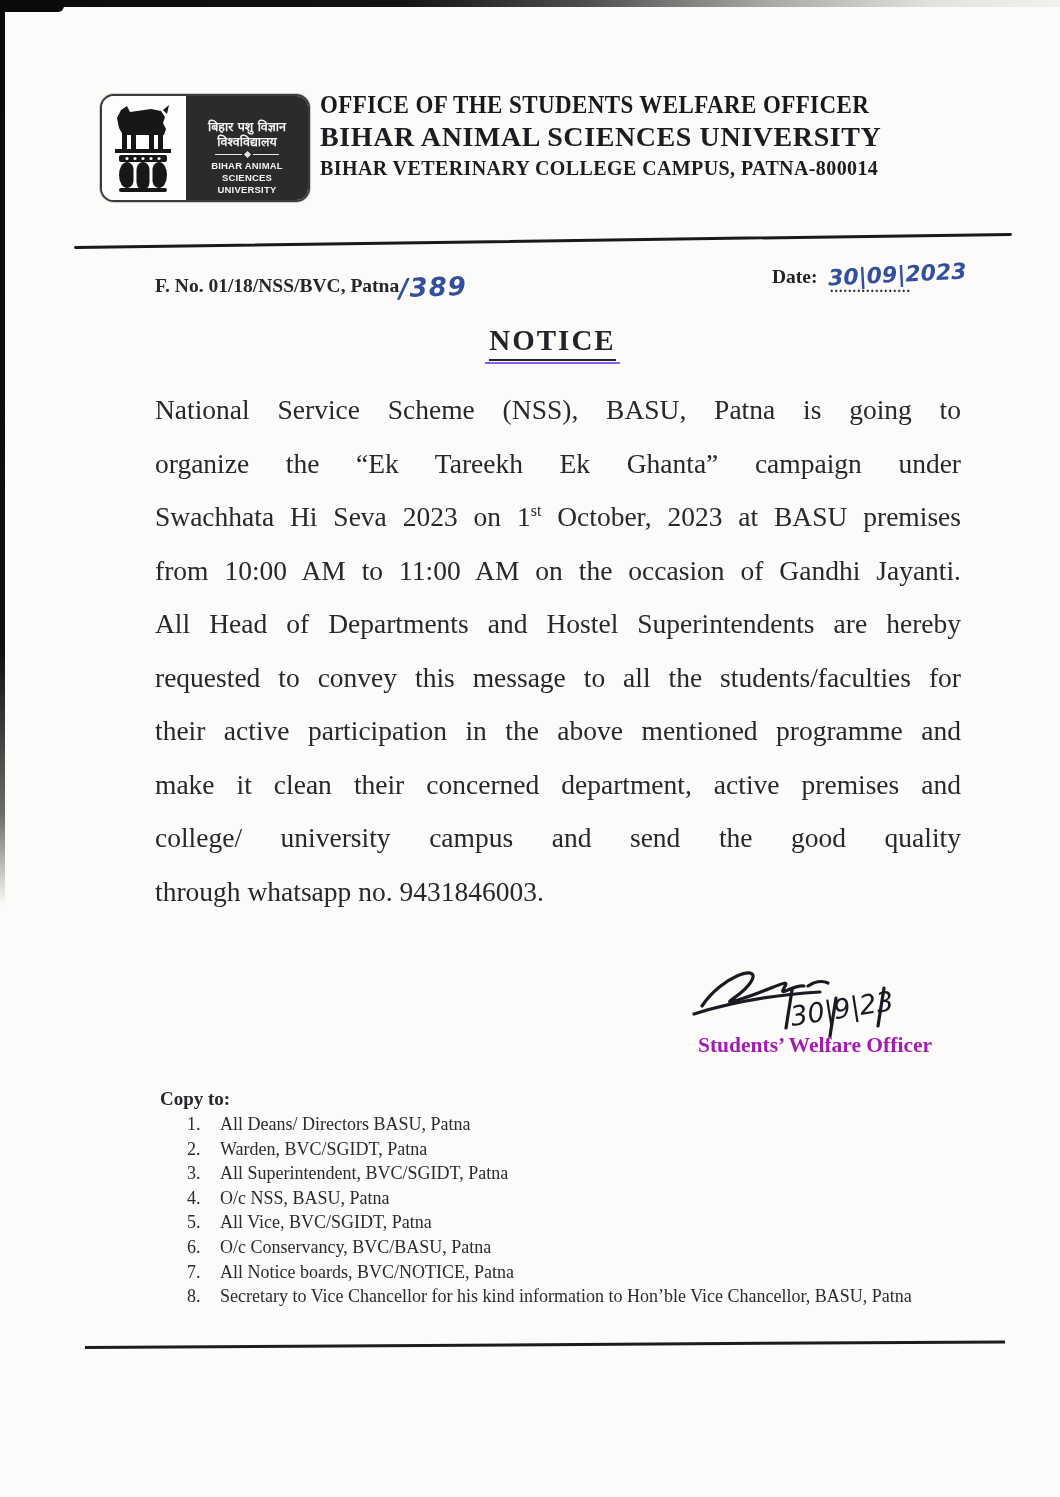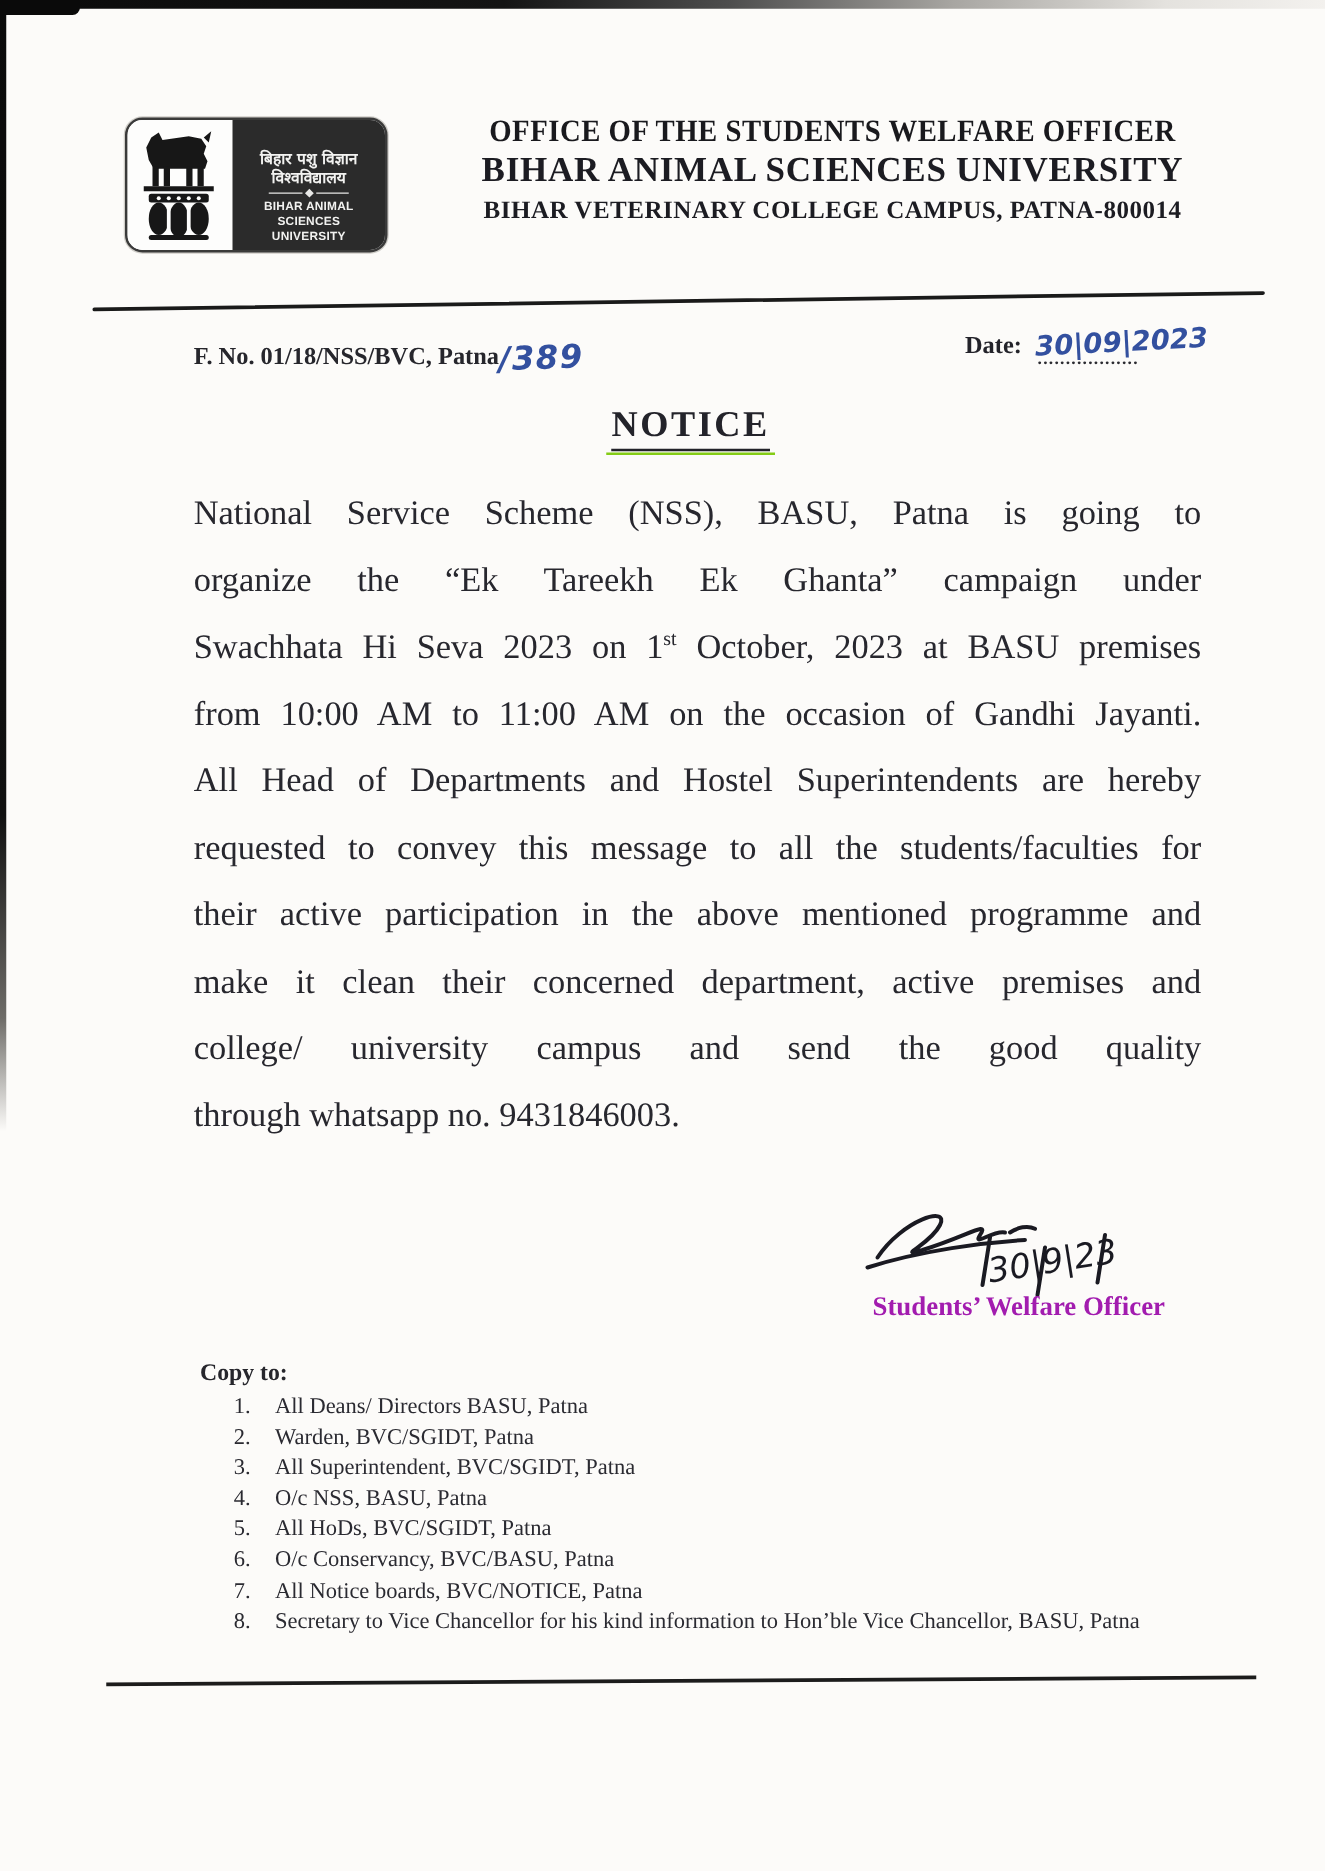--- a/index.html
+++ b/index.html
@@ -25,41 +25,41 @@
     box-shadow:0 0 0 1px #cfcdc8;}
   .logo-left{width:42%;background:#fdfdfc;display:flex;align-items:center;justify-content:center;}
   .logo-right{width:58%;background:#2b2b2b;color:#f2f2f0;display:flex;flex-direction:column;
     align-items:center;justify-content:flex-end;text-align:center;padding:4px 3px;}
   .logo-hindi{font-family:"DejaVu Sans",sans-serif;font-size:12.5px;line-height:15px;font-weight:bold;}
   .logo-sep{width:64px;height:5px;margin:3px 0;display:flex;align-items:center;justify-content:center;}
   .logo-sep .bar{height:1px;background:#e8e8e6;flex:1;}
   .logo-sep .dot{width:5px;height:5px;background:#e8e8e6;transform:rotate(45deg);margin:0 3px;}
   .logo-eng{font-family:"Liberation Sans","DejaVu Sans",sans-serif;font-size:9.5px;line-height:12px;font-weight:bold;letter-spacing:.2px;}
 
-  .head-block{position:absolute;left:320px;top:92px;width:692px;text-align:center;}
+  .head-block{position:absolute;left:320px;top:92px;width:692px;text-align:left;}
   .head-office{font-size:23px;font-weight:bold;letter-spacing:.4px;color:#19191d;
     transform:scaleY(1.08);}
   .head-univ{font-size:28px;font-weight:600;letter-spacing:.6px;margin-top:3px;color:#1c1c22;}
   .head-campus{font-size:20px;font-weight:bold;letter-spacing:.4px;margin-top:4px;color:#1c1c22;}
 
   .head-rule{position:absolute;left:74px;top:246px;width:938px;height:3px;background:#1a1a1a;
     transform:rotate(-0.8deg);transform-origin:left center;border-radius:2px;}
 
   
   .fno{position:absolute;left:155px;top:272px;font-size:19.5px;font-weight:bold;color:#26262c;}
   .hand{color:#33509f;font-family:"DejaVu Sans",sans-serif;font-style:italic;}
   .fno .hand{font-size:26px;letter-spacing:1px;vertical-align:-4px;display:inline-block;transform:rotate(-2deg);}
   .date-wrap{position:absolute;left:772px;top:266px;font-size:19.5px;font-weight:bold;white-space:nowrap;}
   .date-dots{position:absolute;left:58px;top:14px;font-size:14px;letter-spacing:1px;font-weight:bold;color:#2a2a30;}
   .date-hand{position:absolute;left:56px;top:-4px;font-size:22px;font-weight:bold;display:inline-block;transform:rotate(-3deg);white-space:nowrap;}
 
   
   .notice-title-row{position:absolute;left:100px;top:324px;width:905px;text-align:center;}
   .notice-title{display:inline-block;font-size:29px;font-weight:bold;letter-spacing:2px;
-    border-bottom:2px solid #84cc16;padding:0 4px 1px 4px;}
+    border-bottom:2px solid #8b5cf6;padding:0 4px 1px 4px;}
   .notice-title-inner{display:inline-block;border-bottom:2px solid #23232a;padding-bottom:2px;}
 
   
   .body-par{position:absolute;left:155px;top:383px;width:806px;font-size:27.5px;color:#27272e;}
   .bline{line-height:53.5px;text-align:justify;text-align-last:justify;white-space:normal;}
   .bline-last{line-height:53.5px;text-align:left;}
   .sup{vertical-align:super;font-size:.58em;line-height:0;}
 
   
   .sig-svg{position:absolute;left:688px;top:962px;}
@@ -193,21 +193,21 @@
     <div class="copy-row">
       <span class="copy-num">3.</span>
       <span class="copy-text">All Superintendent, BVC/SGIDT, Patna</span>
       </div>
     <div class="copy-row">
       <span class="copy-num">4.</span>
       <span class="copy-text">O/c NSS, BASU, Patna</span>
       </div>
     <div class="copy-row">
       <span class="copy-num">5.</span>
-      <span class="copy-text">All HoDs, BVC/SGIDT, Patna</span>
+      <span class="copy-text">All Vice, BVC/SGIDT, Patna</span>
       </div>
     <div class="copy-row">
       <span class="copy-num">6.</span>
       <span class="copy-text">O/c Conservancy, BVC/BASU, Patna</span>
       </div>
     <div class="copy-row">
       <span class="copy-num">7.</span>
       <span class="copy-text">All Notice boards, BVC/NOTICE, Patna</span>
       </div>
     <div class="copy-row">

